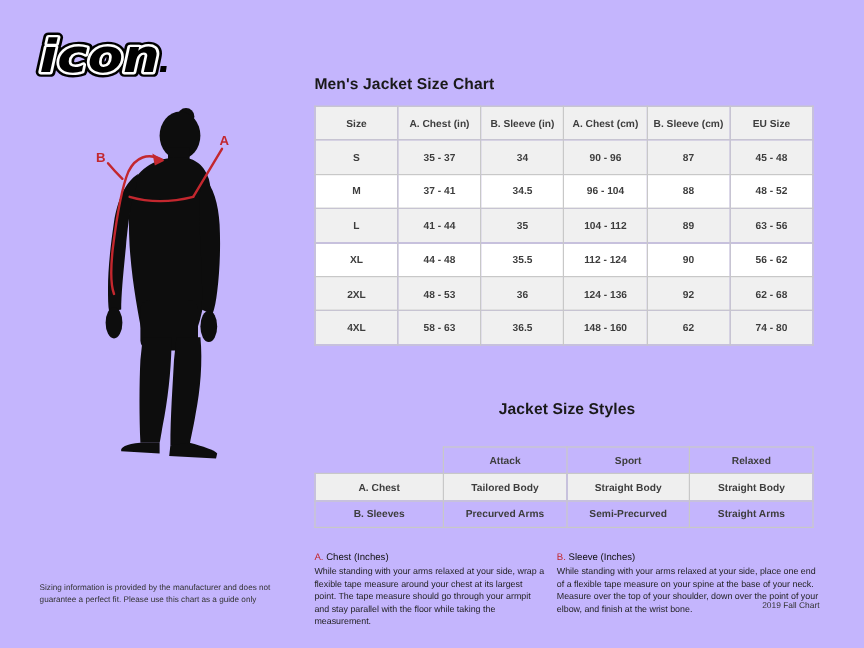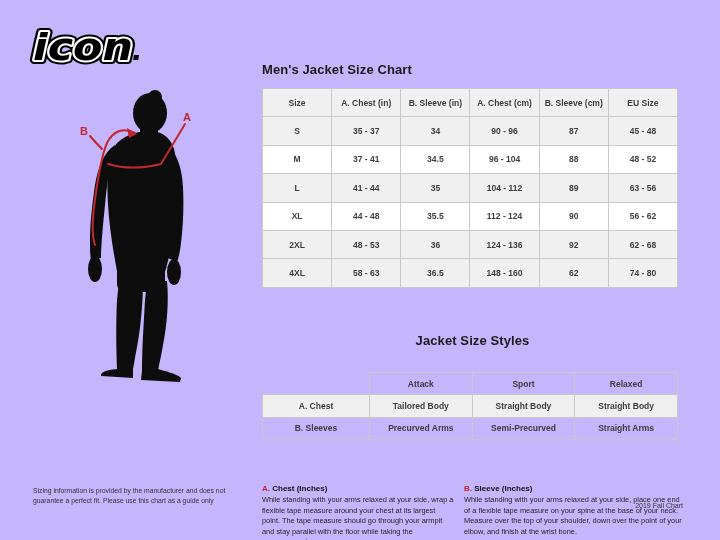--- a/index.html
+++ b/index.html
@@ -34,21 +34,21 @@
   #styles-table tr{height:22.3px;}
   #styles-table col.c0{width:107px;}
   #styles-table .blank{border:none;background:transparent;}
   #styles-table tr.alt{background:#efefef;}
 
   
   #measure-cols{position:absolute;left:262px;top:460px;width:421px;display:flex;gap:9px;}
   .measure-sec{flex:0 0 auto;}
   .measure-sec.a{width:193px;}
   .measure-sec.b{width:219px;}
-  .measure-head{font-size:8px;font-weight:bold;color:#111;margin-bottom:2px;margin-top:24px;}
+  .measure-head{font-size:8px;font-weight:normal;color:#111;margin-bottom:2px;}
   .measure-head .pfx{color:#c3272e;}
   .measure-body{font-size:7.4px;line-height:1.42;color:#1f1f1f;}
 
   
   #disclaimer{position:absolute;left:33px;top:486px;width:216px;font-size:6.8px;
               line-height:1.45;color:#333;}
   #edition{position:absolute;left:262px;top:502px;width:421px;text-align:right;
            font-size:7px;color:#333;}
 </style>
 </head>

